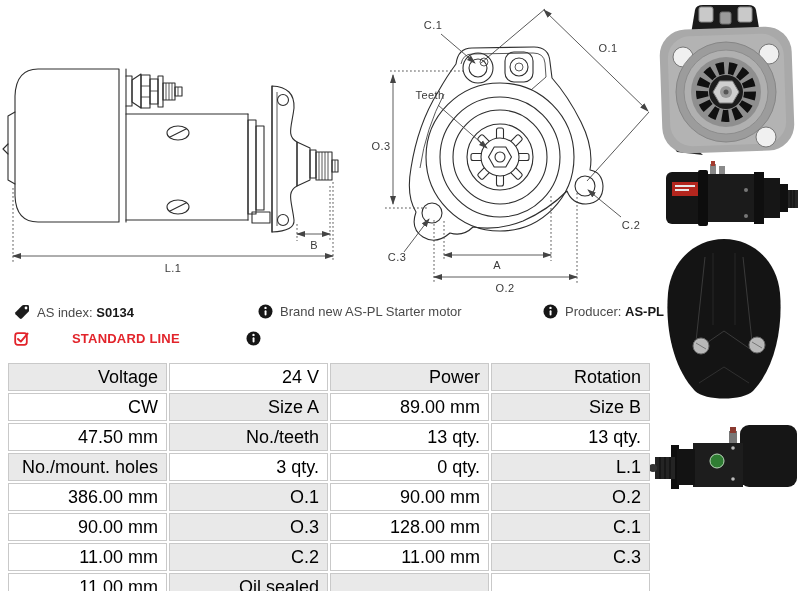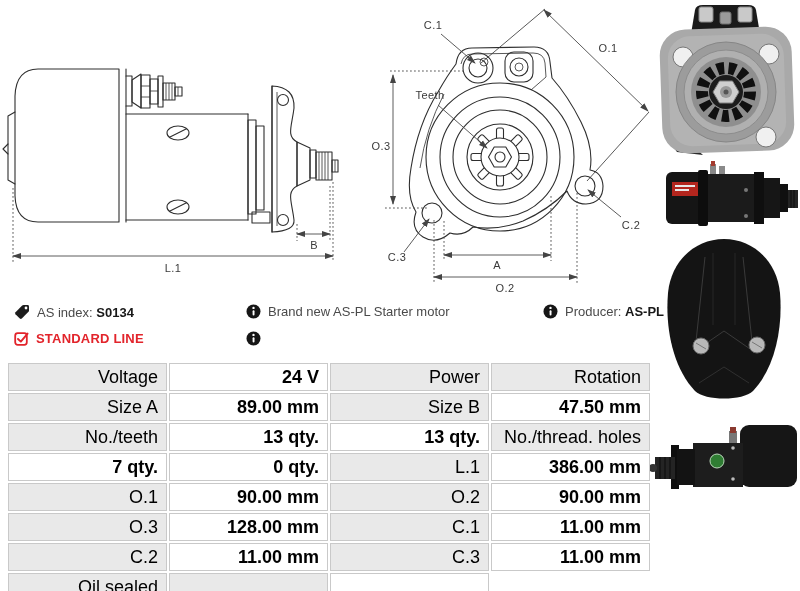--- a/index.html
+++ b/index.html
@@ -10,29 +10,29 @@
   
   .draw path,.draw line,.draw rect,.draw circle,.draw ellipse,.draw polygon{vector-effect:non-scaling-stroke;}
   .ol{fill:none;stroke:#2e2e2e;stroke-width:1.1;stroke-linejoin:round;stroke-linecap:round;}
   .thin{fill:none;stroke:#2e2e2e;stroke-width:0.8;}
   .dim{fill:none;stroke:#4a4a4a;stroke-width:0.9;}
   .dot{fill:none;stroke:#4a4a4a;stroke-width:0.9;stroke-dasharray:1.8 2.2;}
   .dtx{font-size:11px;fill:#3a3a3a;letter-spacing:.4px;}
   
   .info-item{position:absolute;display:flex;align-items:flex-end;gap:7px;font-size:13px;color:#4a4a4a;white-space:nowrap;}
   .info-item b{color:#181818;}
-  .red-bold{color:#e2242b;font-weight:bold;letter-spacing:.2px;}
+  .red-bold{color:#e2242b;font-weight:bold;letter-spacing:.2px;margin-left:36px;}
   
   .spec-grid{position:absolute;left:8px;top:363px;width:642px;display:grid;
              grid-template-columns:159px 159px 159px 159px;gap:2px;}
   .cell{box-sizing:border-box;border:1px solid #c9c9c9;display:flex;align-items:center;
         justify-content:flex-end;text-align:right;padding:6px 8px;min-height:21px;
         font-size:18px;line-height:14px;color:#000000;}
   .sl{background:#e9e9e9;}
-  .sv{background:#ffffff;font-weight:bold;}
+  .sv{background:#ffffff;}
   
   .logo{position:absolute;left:590px;top:322px;}
 </style>
 </head>
 <body>
 
 <div class="page">
 
   <svg class="abs draw" style="left:0;top:0" width="345" height="300" viewBox="0 0 345 300">
     <defs>
@@ -258,21 +258,21 @@
 
   <div class="info-item" style="left:14px;top:304px">
     <svg width="16" height="16" viewBox="0 0 16 16">
       <path d="M1.5 8.2 L8.2 1.5 Q8.8 1 9.6 1 L13.6 1 Q15 1 15 2.4 L15 6.4 Q15 7.2 14.5 7.8 L7.8 14.5 Q6.8 15.4 5.8 14.5 L1.5 10.2 Q0.6 9.2 1.5 8.2 Z" fill="#1c1c1c"></path>
       <circle cx="12" cy="4" r="1.4" fill="#fff"></circle>
     </svg>
     <span><span>AS index:</span>
       <b>S0134</b></span>
   </div>
 
-  <div class="info-item" style="left:246px;top:304px">
+  <div class="info-item" style="left:258px;top:304px">
     <svg width="15" height="15" viewBox="0 0 15 15">
       <circle cx="7.5" cy="7.5" r="7" fill="#161616"></circle>
       <rect x="6.6" y="6.3" width="1.9" height="5.2" rx="0.9" fill="#fff"></rect>
       <circle cx="7.5" cy="3.9" r="1.2" fill="#fff"></circle>
     </svg>
     <span>Brand new AS-PL Starter motor</span>
   </div>
 
   <div class="info-item" style="left:543px;top:304px">
     <svg width="15" height="15" viewBox="0 0 15 15">
@@ -300,31 +300,32 @@
     </svg>
   </div>
 
 
   <div class="spec-grid">
     <div class="cell sl">Voltage</div>
     <div class="cell sv">24 V</div>
     <div class="cell sl">Power</div>
 
     <div class="cell sl">Rotation</div>
+    <div class="cell sv">CW</div>
     <div class="cell sl">Size A</div>
     <div class="cell sv">89.00 mm</div>
 
     <div class="cell sl">Size B</div>
     <div class="cell sv">47.50 mm</div>
     <div class="cell sl">No./teeth</div>
     <div class="cell sv">13 qty.</div>
 
     <div class="cell sv">13 qty.</div>
-    <div class="cell sl">No./thread. holes</div>
-    <div class="cell sv">7 qty.</div>
+    <div class="cell sl">No./mount. holes</div>
+    <div class="cell sv">3 qty.</div>
 
     <div class="cell sv">0 qty.</div>
     <div class="cell sl">L.1</div>
     <div class="cell sv">386.00 mm</div>
 
     <div class="cell sl">O.1</div>
     <div class="cell sv">90.00 mm</div>
     <div class="cell sl">O.2</div>
     <div class="cell sv">90.00 mm</div>
 

